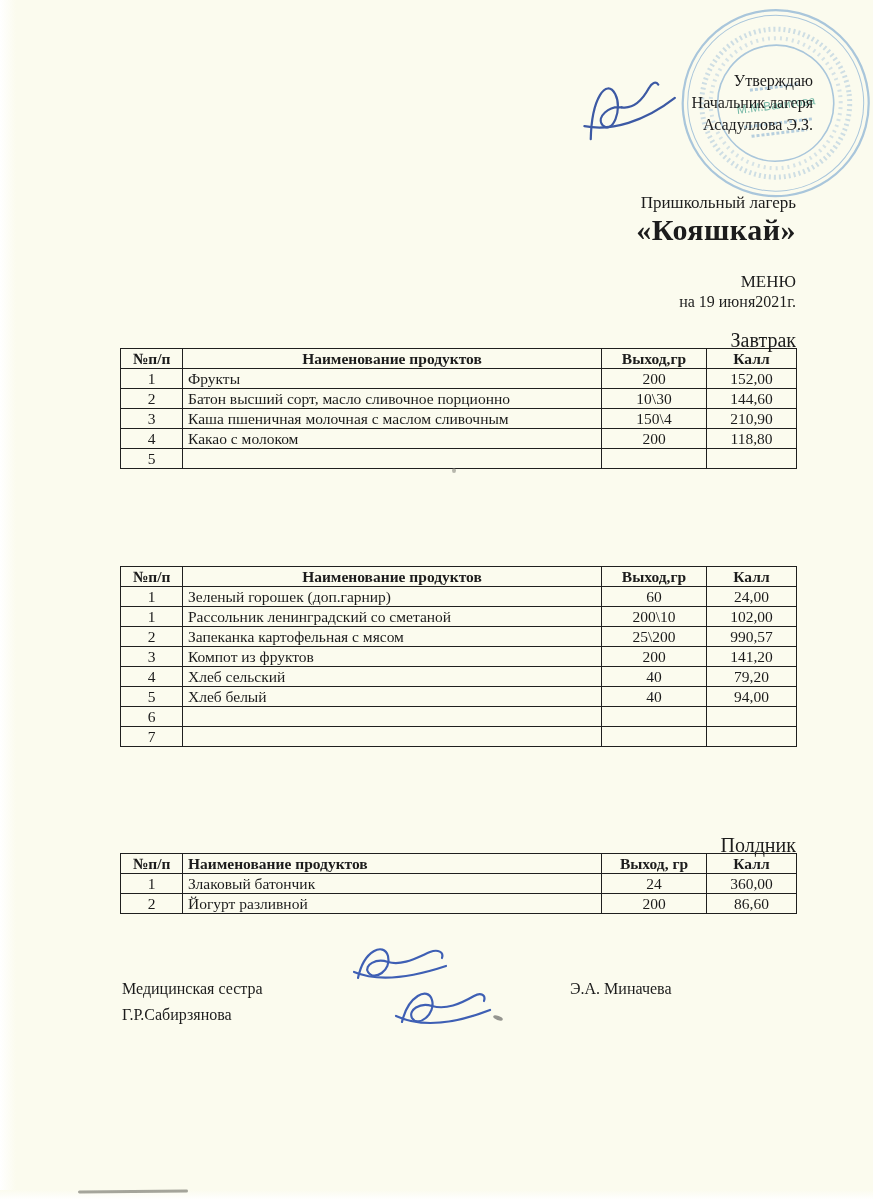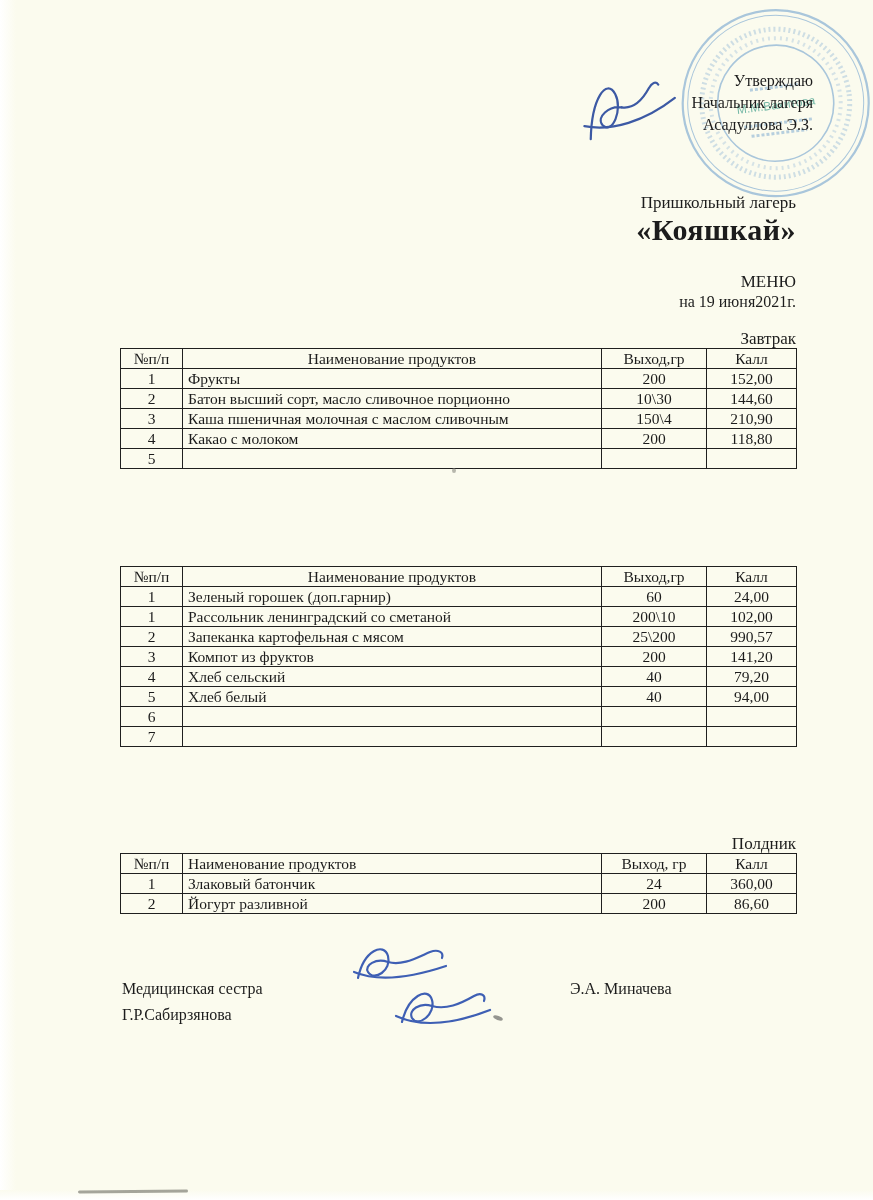--- a/index.html
+++ b/index.html
@@ -29,34 +29,34 @@
   .sig-top{position:absolute;left:572px;top:66px;width:115px;height:85px;z-index:4;
     transform:rotate(-10deg);}
 
   
   .content{position:absolute;left:120px;top:0;width:676px;height:100%;}
   .center-line{position:absolute;left:0;width:100%;text-align:right;}
   .org-line{top:193px;font-size:17px;}
   .camp-title{top:213px;font-size:30px;font-weight:bold;letter-spacing:.5px;}
   .menu-line{top:272px;font-size:17px;}
   .date-line{top:293px;font-size:16px;}
-  .tbl-title{font-size:17px;}
+  .tbl-title{font-size:20px;}
   .t-breakfast-title{top:329px;}
   .t-lunch-title{top:548px;}
   .t-snack-title{top:834px;}
 
   table{border-collapse:collapse;width:676px;position:absolute;left:0;
     font-size:15.5px;table-layout:fixed;background:transparent;}
   .t-breakfast{top:348px;}
   .t-lunch{top:566px;}
   .t-snack{top:853px;}
   col.c0{width:62px;} col.c1{width:419px;} col.c2{width:105px;} col.c3{width:90px;}
   th,td{border:1px solid #1f1f1f;height:19px;padding:0 5px;
     overflow:hidden;white-space:nowrap;}
-  th{font-weight:normal;text-align:center;}
+  th{font-weight:bold;text-align:center;}
   td.col0,td.col2,td.col3{text-align:center;}
   td.col1{text-align:left;margin-left:44px;}
   .t-snack th:nth-child(2){text-align:left;}
 
   
   .footer{position:absolute;left:122px;top:976px;width:640px;font-size:16px;z-index:1;}
   .sig-row{display:flex;line-height:26px;}
   .sig-row .role{width:448px;}
   .sig-bottom{position:absolute;left:318px;top:938px;width:210px;height:110px;z-index:2;}
   .speck1{position:absolute;left:493px;top:1016px;width:10px;height:4px;

